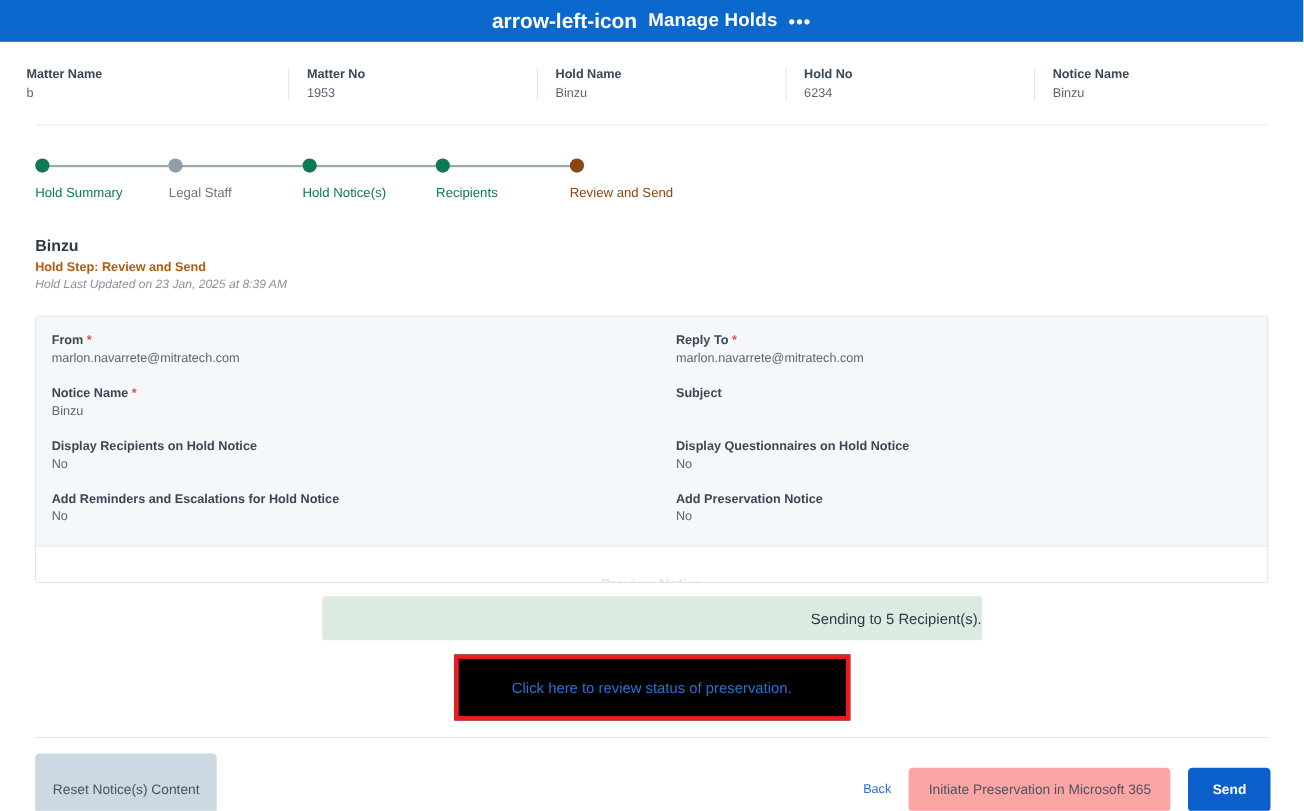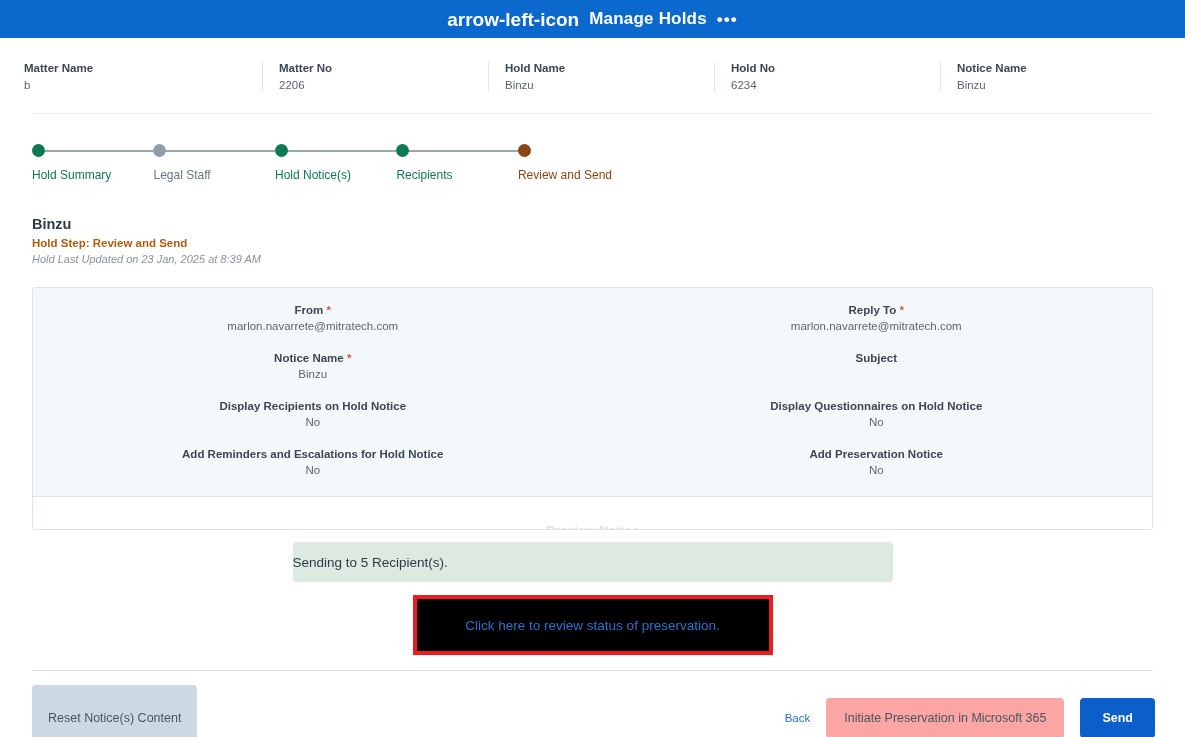--- a/index.html
+++ b/index.html
@@ -141,21 +141,20 @@
   }
   .panel-body {
     background: #f4f8fa;
     border-bottom: 1px solid #dbe4ea;
     padding: 16px 0 16px 0;
     display: flex;
   }
   .panel-col {
     flex: 1 1 50%;
     padding: 0 14px;
-    text-align: center;
   }
   .panel-col.right { padding-left: 22px; }
   .field { margin-bottom: 18px; }
   .field:last-child { margin-bottom: 2px; }
   .field-label {
     font-size: 11.5px;
     font-weight: 700;
     color: #3b4754;
     margin-bottom: 4px;
   }
@@ -184,21 +183,21 @@
 
   
   .banner {
     margin: 12px auto 0 auto;
     width: 600px;
     background: #DCEAE2;
     border-radius: 3px;
     height: 40px;
     display: flex;
     align-items: center;
-    justify-content: flex-start;
+    justify-content: flex-end;
     font-size: 13.5px;
     color: #2f3a45;
   }
 
   
   .link-box {
     margin: 13px auto 0 auto;
     width: 360px;
     height: 60px;
     border: 4px solid #EE1C20;
@@ -269,21 +268,21 @@
   <span class="topbar-more">•••</span>
 </div>
 
 <div class="meta-strip">
   <div class="meta-cell" style="width:238px">
     <div class="meta-label">Matter Name</div>
     <div class="meta-value">b</div>
   </div>
   <div class="meta-cell" style="width:226px">
     <div class="meta-label">Matter No</div>
-    <div class="meta-value">2206</div>
+    <div class="meta-value">1953</div>
   </div>
   <div class="meta-cell" style="width:226px">
     <div class="meta-label">Hold Name</div>
     <div class="meta-value">Binzu</div>
   </div>
   <div class="meta-cell" style="width:226px">
     <div class="meta-label">Hold No</div>
     <div class="meta-value">6234</div>
   </div>
   <div class="meta-cell" style="width:200px">

